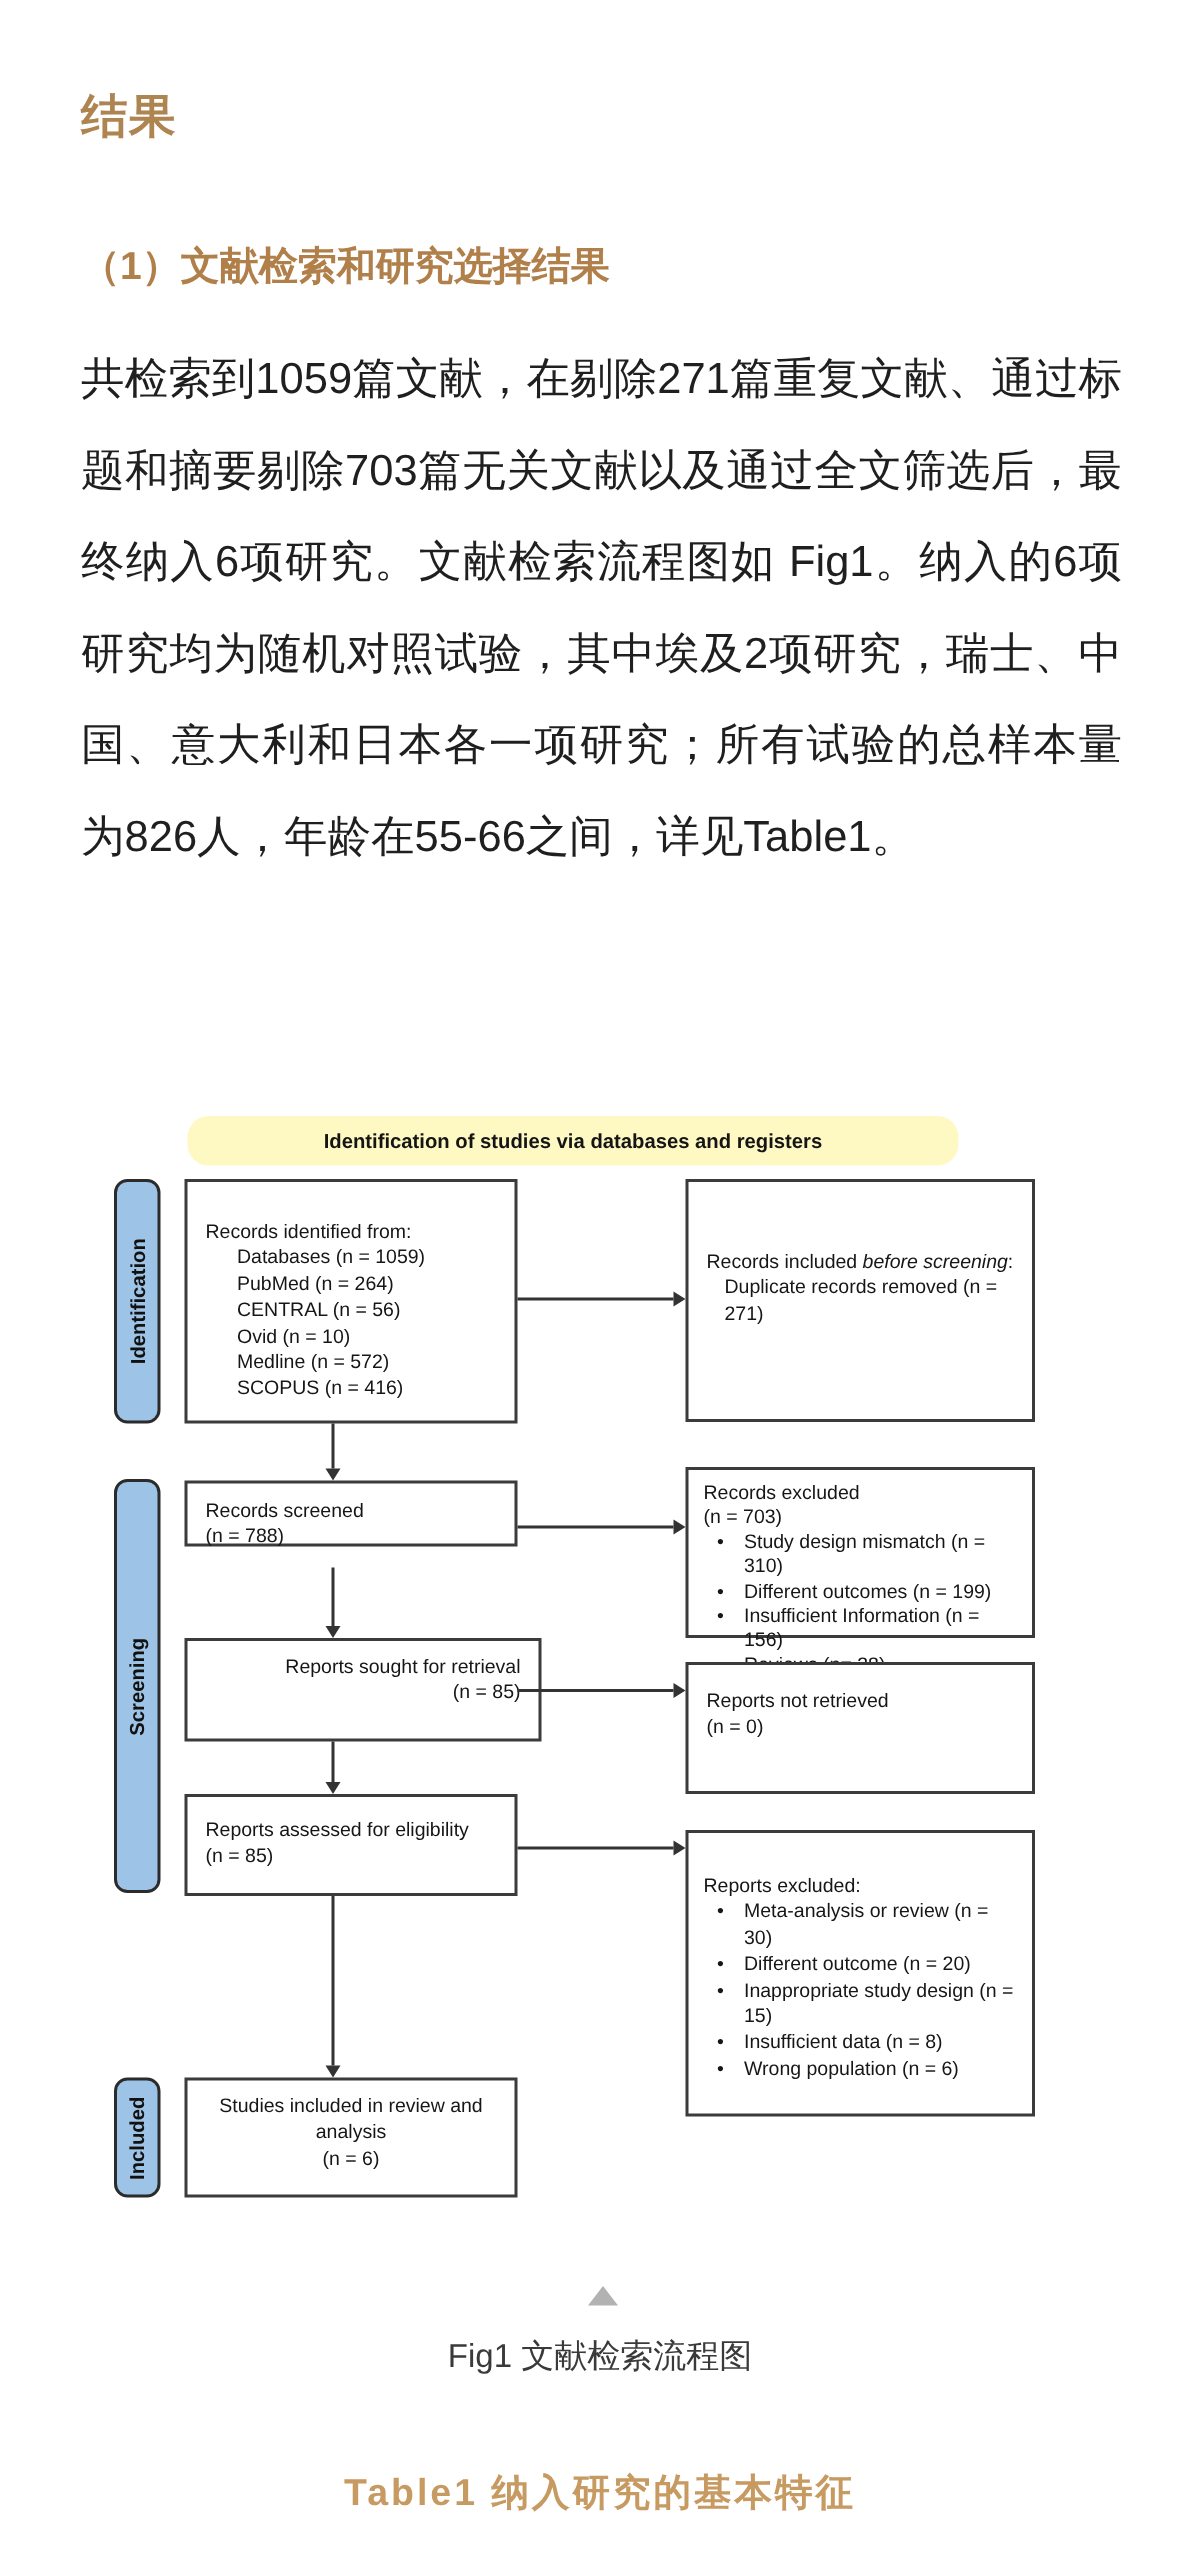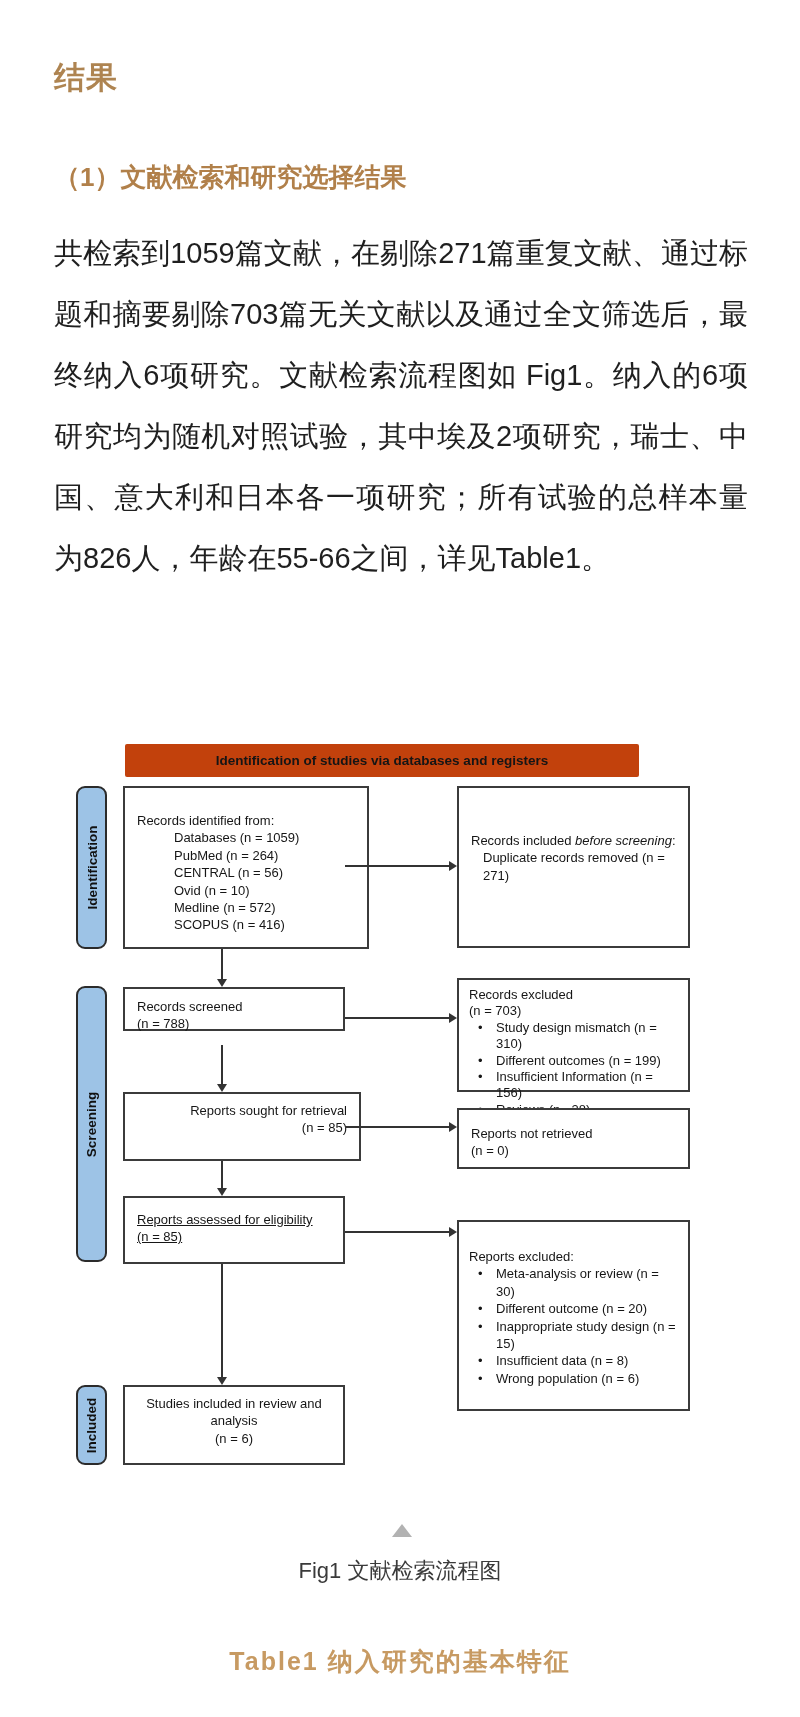--- a/index.html
+++ b/index.html
@@ -8,29 +8,29 @@
 
   
   .sec-title{left:54px;top:36px;font-family:"Liberation Serif","DejaVu Serif",serif;
     font-size:31px;font-weight:700;color:#AE8451;letter-spacing:1px;}
   .sub-title{left:54px;top:138px;font-size:26px;font-weight:700;color:#B1804A;}
   .body-par{left:54px;top:194px;width:694px;font-size:29px;line-height:61px;
     text-align:justify;color:#1f1f1f;}
 
   
   .diagram{left:0;top:680px;width:800px;height:862px;}
-  .banner{position:absolute;left:125px;top:64px;width:514px;height:33px;background:#c2410c;
-    border-radius:2px;display:flex;align-items:center;justify-content:center;
+  .banner{position:absolute;left:125px;top:64px;width:514px;height:33px;background:#fef9c3;
+    border-radius:14px;display:flex;align-items:center;justify-content:center;
     font-weight:700;font-size:13.5px;color:#151515;}
   .stage{position:absolute;left:76px;width:31px;background:#9DC3E6;border:2px solid #2b2b2b;
     border-radius:9px;display:flex;align-items:center;justify-content:center;box-sizing:border-box;}
   .stage span{transform:rotate(-90deg);white-space:nowrap;font-weight:700;font-size:13.5px;color:#111;}
   .box{position:absolute;background:#fff;border:2px solid #3b3b3b;box-sizing:border-box;
     font-size:13px;line-height:17.4px;color:#161616;}
-  .ind{margin-left:37px;}
+  .ind{margin-left:21px;}
   .ind2{margin-left:12px;}
   .bul{display:flex;}
   .bul .dot{flex:none;width:18px;padding-left:9px;}
   .bul .btxt{flex:1;}
   .center{text-align:center;}
 
   .varrow{position:absolute;width:10px;display:flex;flex-direction:column;align-items:center;}
   .varrow .shaft{width:2px;background:#333;flex:1;}
   .varrow .head{width:0;height:0;border-left:5px solid transparent;border-right:5px solid transparent;
     border-top:8px solid #333;}
@@ -62,21 +62,21 @@
   <div class="stage" style="top:106px;height:163px;">
     <span>Identification</span>
   </div>
   <div class="stage" style="top:306px;height:276px;">
     <span>Screening</span>
   </div>
   <div class="stage" style="top:705px;height:80px;">
     <span>Included</span>
   </div>
 
-  <div class="box" style="left:123px;top:106px;width:246px;height:163px;padding:24px 12px 0;">
+  <div class="box" style="left:123px;top:106px;width:222px;height:163px;padding:24px 12px 0;">
     <div>Records identified from:</div>
     <div class="ind">Databases (n = 1059)</div>
     <div class="ind">PubMed (n = 264)</div>
     <div class="ind">CENTRAL (n = 56)</div>
     <div class="ind">Ovid (n = 10)</div>
     <div class="ind">Medline (n = 572)</div>
     <div class="ind">SCOPUS (n = 416)</div>
   </div>
 
   <div class="box" style="left:457px;top:106px;width:233px;height:162px;padding:44px 12px 0;">
@@ -108,26 +108,26 @@
       <span class="dot">•</span>
       <span class="btxt">Reviews (n= 38)</span>
     </div>
   </div>
 
   <div class="box" style="left:123px;top:412px;width:238px;height:69px;padding:8px 12px 0;text-align:right;">
     <div>Reports sought for retrieval</div>
     <div>(n = 85)</div>
   </div>
 
-  <div class="box" style="left:457px;top:428px;width:233px;height:61px;padding:15px 12px 0;">
+  <div class="box" style="left:457px;top:428px;width:233px;height:88px;padding:15px 12px 0;">
     <div>Reports not retrieved</div>
     <div>(n = 0)</div>
   </div>
 
-  <div class="box" style="left:123px;top:516px;width:222px;height:68px;padding:13px 12px 0;text-decoration:underline;">
+  <div class="box" style="left:123px;top:516px;width:222px;height:68px;padding:13px 12px 0;">
     <div>Reports assessed for eligibility</div>
     <div>(n = 85)</div>
   </div>
 
   <div class="box" style="left:457px;top:540px;width:233px;height:191px;padding:26px 10px 0;">
     <div>Reports excluded:</div>
     <div class="bul">
       <span class="dot">•</span>
       <span class="btxt">Meta-analysis or review (n = 30)</span>
     </div>

